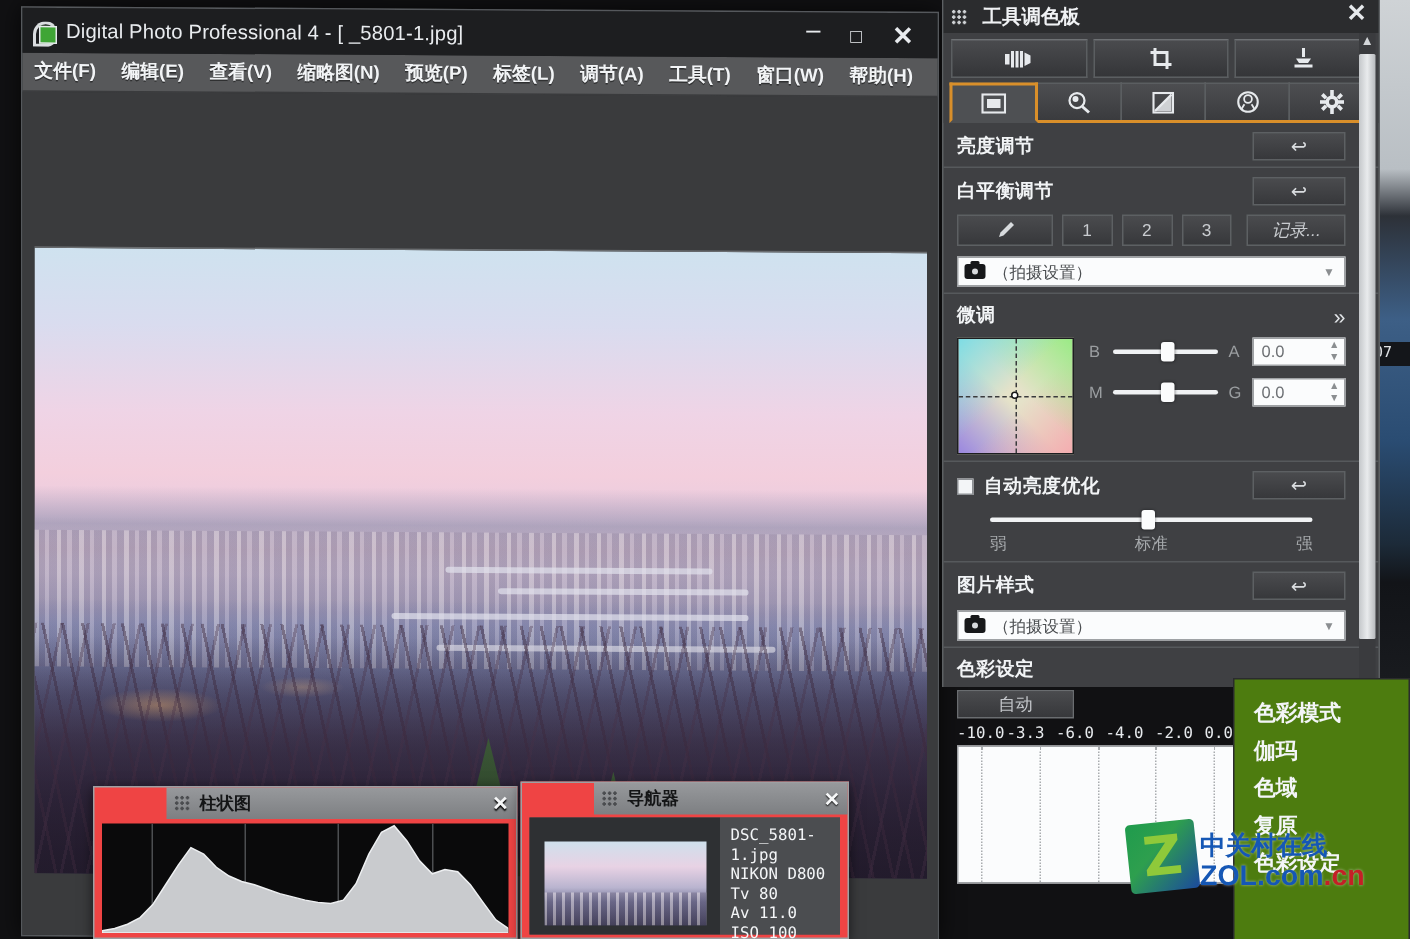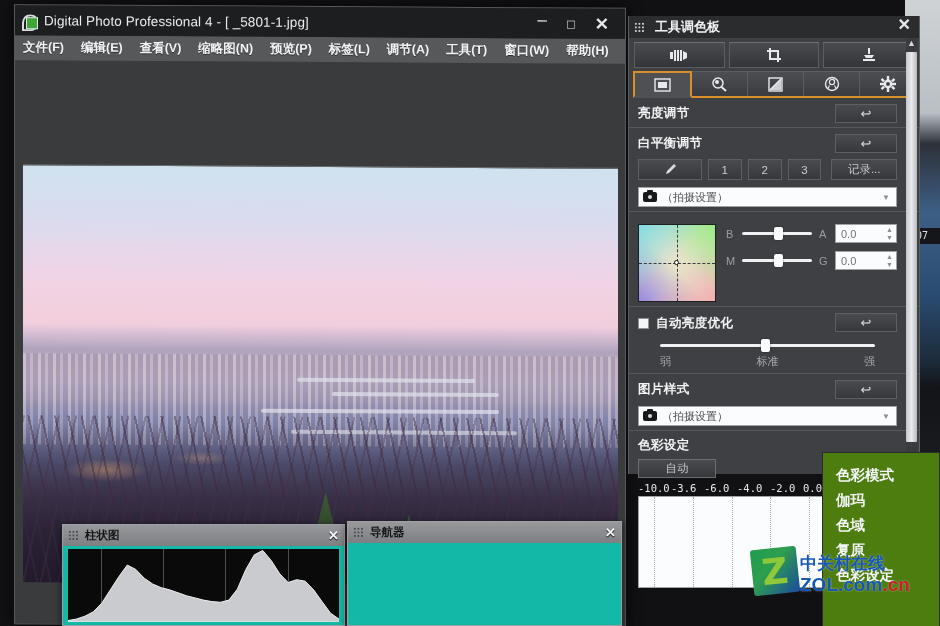--- a/index.html
+++ b/index.html
@@ -113,37 +113,38 @@
       repeating-linear-gradient(102deg, rgba(70,48,70,.35) 0 2px, transparent 2px 17px),
       linear-gradient(180deg, transparent 0%, rgba(45,35,55,.5) 60%, rgba(35,28,45,.8) 100%);
   }
   .tree-green {
     position:absolute; bottom:0; background: linear-gradient(180deg,#3c5f34,#22391f);
     clip-path: polygon(50% 0,100% 100%,0 100%); opacity:.85;
   }
 
   
   .float-win {
-    position: absolute; background: #14b8a6; border: 1px solid #9ea0a3;
+    position: absolute; background: #ef4444; border: 1px solid #9ea0a3;
     box-shadow: 0 2px 8px rgba(0,0,0,.6);
+    padding-left: 48px;
   }
   .float-head {
     height: 21px; background: linear-gradient(180deg,#97999c,#7d7f82);
     display: flex; align-items: center; padding: 0 5px; position: relative;
   }
   .grip {
     width: 11px; height: 11px; margin-right: 6px; flex: none;
     background-image: radial-gradient(#4a4c4f 38%, transparent 40%);
     background-size: 3.6px 3.6px;
   }
   .float-title { color: #141516; font-size: 11.5px; font-weight: bold; }
   .float-close { margin-left: auto; color: #f6f7f8; font-size: 13px; font-weight: bold;
                  text-shadow: 0 1px 1px #000; }
   #histogram-window { left: 62px; top: 524px; width: 283px; height: 102px; }
-  #navigator-window { left: 347px; top: 521px; width: 275px; height: 105px; }
+  #navigator-window { left: 347px; top: 521px; width: 219px; height: 105px; }
 
   .histogram-body { position: absolute; left: 5px; right: 5px; top: 24px; bottom: 3px;
                     background: #0a0a0b; overflow: hidden; }
   .hist-grid { position: absolute; inset: 0; }
   .hist-grid i { position: absolute; top: 0; bottom: 0; width: 1px; background: #4c4e51; }
   .hist-svg { position: absolute; inset: 0; width: 100%; height: 100%; }
 
   .nav-body { position: absolute; left: 5px; right: 5px; top: 23px; bottom: 2px;
               background: #4b4d50; display: flex; }
   .nav-thumb-box { width: 127px; background: #2e3033; display:flex; align-items:center; justify-content:center; }
@@ -157,21 +158,21 @@
     background: repeating-linear-gradient(90deg, rgba(245,235,235,.45) 0 2px, rgba(90,80,105,.3) 2px 6px);
   }
   .exif {
     flex: 1; padding: 6px 0 0 7px; color: #f3f5f7;
     font-family: "DejaVu Sans Mono", monospace; font-size: 10.5px; line-height: 13px;
     background: #4b4d50;
   }
 
   
   .palette {
-    position: absolute; left: 628px; top: 16px; width: 292px; height: 458px;
+    position: absolute; left: 628px; top: 0; width: 292px; height: 458px;
     background: #3f4043; border-left: 1px solid #5d6063; border-right:1px solid #5d6063;
   }
   .palette-head {
     height: 22px; background: #2b2c2e; display: flex; align-items: center; padding: 0 5px;
     position: relative;
   }
   .palette-title { color: #f0f2f4; font-size: 13px; font-weight: bold; margin-left: 4px; }
   .palette-close { position:absolute; right:8px; top:-1px; color:#e6e9ec; font-size:16px; font-weight:bold;}
   .grip-light { background-image: radial-gradient(#cfd2d5 38%, transparent 40%); }
 
@@ -227,21 +228,21 @@
   }
   .numbox .spin { position: absolute; right: 3px; top: 1px; color: #8b8e91; font-size: 7px; line-height: 8px; }
 
   .wb-row { display: flex; gap: 6px; margin-top: 6px; }
   .wb-btn {
     height: 21px; background: linear-gradient(180deg,#4a4b4e,#37383b); border: 1px solid #5d6063;
     display: flex; align-items: center; justify-content: center; color: #c9ccd0; font-size: 11.5px;
   }
   .wb-pick { width: 72px; }
   .wb-num { width: 38px; }
-  .wb-rec { width: 74px; margin-left: 4px; }
+  .wb-rec { width: 74px; margin-left: 4px; font-style: italic; }
 
   .combo {
     height: 20px; margin-top: 7px; background: #fbfcfd; border: 1px solid #9fa2a5;
     display: flex; align-items: center; padding: 0 4px; position: relative;
   }
   .combo-label { color: #4a4d50; font-size: 11px; margin-left: 5px; }
   .combo-caret { position: absolute; right: 6px; color: #8b8e91; font-size: 8px; }
   .cam-icon { width: 14px; height: 10px; background: #17181a; border-radius: 2px; position: relative; flex:none;}
   .cam-icon:before { content:""; position:absolute; left:4px; top:-2px; width:6px; height:3px; background:#17181a; border-radius:1px;}
   .cam-icon:after { content:""; position:absolute; left:5px; top:3px; width:4px; height:4px; border-radius:50%; background:#d8dadd;}
@@ -389,20 +390,32 @@
         <polygon id="hist-poly" fill="#c9cbce" stroke="#eef0f2" stroke-width="1" points="0,74 0.0,72.5 8.5,71.0 17.1,68.1 25.6,63.6 34.1,54.8 42.7,41.4 51.2,28.1 59.7,16.3 68.3,20.7 76.8,29.6 85.3,35.5 93.8,39.2 102.4,41.4 110.9,44.4 119.4,47.4 128.0,49.6 136.5,51.8 145.0,53.3 153.6,54.0 162.1,51.8 170.6,40.7 179.2,20.7 187.7,5.9 196.2,1.5 204.8,11.8 213.3,25.2 221.8,34.0 230.3,31.1 238.9,32.6 247.4,41.4 255.9,53.3 264.5,65.1 273.0,71.0 273,74"></polygon>
       </svg>
     </div>
   </div>
 
   <div class="float-win" id="navigator-window">
     <div class="float-head">
       <span class="grip"></span>
       <span class="float-title">导航器</span>
       <span class="float-close">✕</span>
+    </div>
+    <div class="nav-body">
+      <div class="nav-thumb-box">
+        <div class="nav-thumb"></div>
+      </div>
+      <div class="exif">
+        <div>DSC_5801-1.jpg</div>
+        <div>NIKON D800</div>
+        <div>Tv 80</div>
+        <div>Av 11.0</div>
+        <div>ISO 100</div>
+      </div>
     </div>
   </div>
 
   <div class="palette">
 
     <div class="palette-head">
       <span class="grip grip-light"></span>
       <span class="palette-title">工具调色板</span>
       <span class="palette-close">✕</span>
     </div>
@@ -505,20 +518,24 @@
         <span class="wb-btn wb-rec">记录...</span>
       </div>
       <div class="combo">
         <span class="cam-icon"></span>
         <span class="combo-label">（拍摄设置）</span>
         <span class="combo-caret">▼</span>
       </div>
     </div>
 
     <div class="section">
+      <div class="sec-head">
+        <span class="sec-title">微调</span>
+        <span class="chevron">»</span>
+      </div>
       <div class="fine-row">
         <div class="color-wheel">
           <span class="cross-h"></span>
           <span class="cross-v"></span>
           <span class="mark"></span>
         </div>
         <div class="fine-sliders">
           <div class="fine-line">
             <span class="fine-lbl">B</span>
             <span class="slider">
@@ -584,21 +601,21 @@
       </div>
     </div>
 
     <div class="section" style="border-bottom:none;">
       <div class="sec-head">
         <span class="sec-title">色彩设定</span>
       </div>
       <div class="gamma-auto">自动</div>
       <div class="gamma-axis">
         <span>-10.0</span>
-        <span>-3.6</span>
+        <span>-3.3</span>
         <span>-6.0</span>
         <span>-4.0</span>
         <span>-2.0</span>
         <span>0.0</span>
         <span style="color:#9a9da0">2.0</span>
       </div>
       <div class="gamma-plot">
         <i style="left:6%"></i>
           <i style="left:21%"></i>
           <i style="left:36%"></i>

